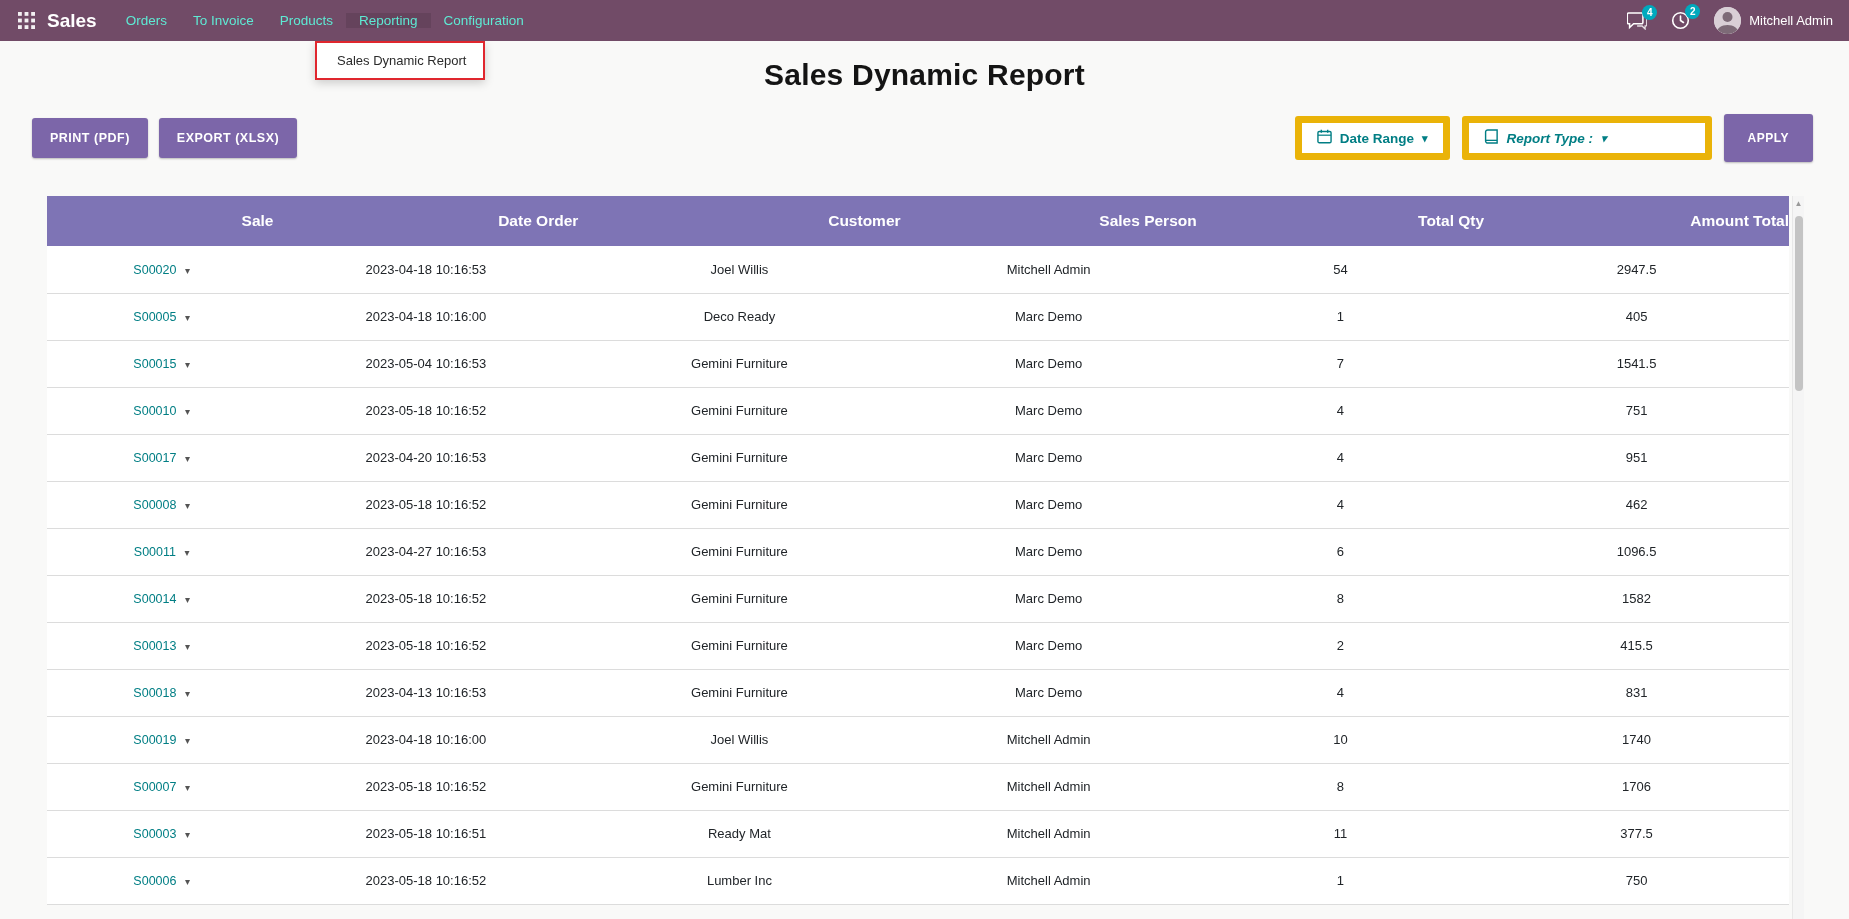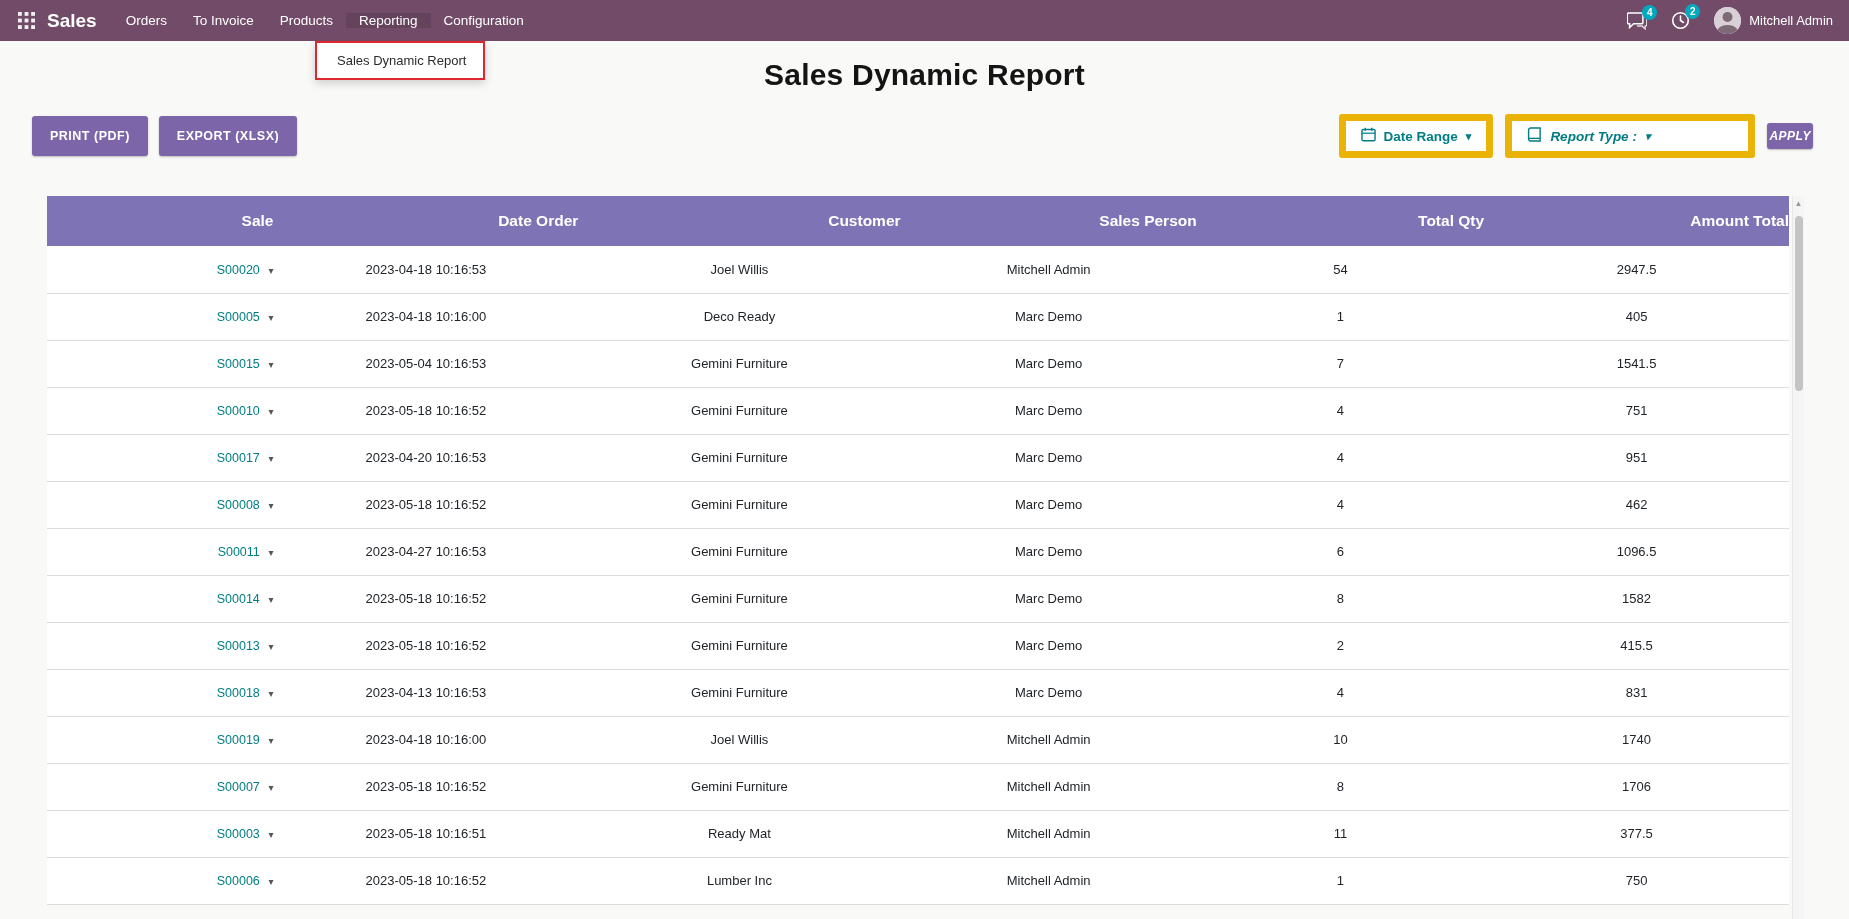--- a/index.html
+++ b/index.html
@@ -17,21 +17,21 @@
     background: #714B67; color: #fff;
     display: flex; align-items: stretch; padding: 0 16px 0 14px;
     z-index: 20;
   }
   .nav-left { display: flex; align-items: center; }
   .apps-btn { display: flex; align-items: center; justify-content: center; width: 24px; height: 100%; cursor: pointer; }
   .brand { font-size: 19px; font-weight: 700; margin: 0 16px 0 9px; display: flex; align-items: center; cursor: pointer; }
   .nav-menu { display: flex; align-items: stretch; }
   .nav-item {
     display: flex; align-items: center; padding: 0 13px;
-    font-size: 13.5px; color: #ffffff; text-decoration: none; cursor: pointer; white-space: nowrap;
+    font-size: 13.5px; color: #5eead4; text-decoration: none; cursor: pointer; white-space: nowrap;
   }
   .nav-item.active { background: rgba(0,0,0,0.10); }
   .spacer { flex: 1; }
   .systray { display: flex; align-items: center; gap: 24px; }
   .tray-item { position: relative; display: flex; align-items: center; cursor: pointer; }
   .badge {
     position: absolute; top: -7px; right: -10px;
     background: #00A9BD; color: #fff; font-size: 10px; font-weight: 700;
     min-width: 15px; height: 15px; border-radius: 8px;
     display: flex; align-items: center; justify-content: center; padding: 0 3px;
@@ -71,36 +71,36 @@
     box-shadow: 0 1px 2px rgba(0,0,0,0.25);
   }
   .controls { display: flex; align-items: center; gap: 12px; }
   .control-box {
     background: #fff; border: 7px solid #eab308; border-radius: 3px;
     height: 44px; display: flex; align-items: center; padding: 0 15px; gap: 8px;
     color: #017E84; font-size: 13.5px; font-weight: 700; cursor: pointer; white-space: nowrap;
   }
   .control-box.wide { width: 250px; justify-content: flex-start; font-style: italic; }
   .caret { font-size: 11px; line-height: 1; }
-  .btn.apply { height: 26px; padding: 0 2px; font-size: 12px; font-style: italic; }
+  .btn.apply { height: 48px; padding: 0 24px; font-size: 12px; }
 
   
   .report-table {
     position: absolute; left: 47px; top: 196px; width: 1742px;
     border-collapse: collapse; background: #fff; table-layout: fixed;
   }
   .report-table th {
     background: #7E74B5; color: #fff; height: 50px;
     font-size: 15.5px; font-weight: 700; text-align: right;
   }
   .report-table td {
     height: 47px; font-size: 13px; color: #212529; text-align: center;
     border-bottom: 1px solid #dcdcdc; background: #fff; white-space: nowrap;
   }
-  .report-table td.col-sale { text-align: right; padding-left: 3px; margin-left: 8px; }
+  .report-table td.col-sale { text-align: center; padding-left: 3px; margin-left: 8px; }
   .sale-link { color: #017E84; text-decoration: none; cursor: pointer; font-size: 12.5px; }
   .row-caret { color: #555; font-size: 10px; margin-left: 5px; cursor: pointer; }
 
   
   .scrollbar {
     position: absolute; left: 1792px; top: 196px; bottom: 0; width: 12px;
     background: #f5f5f5; border-left: 1px solid #e8e8e8; z-index: 5;
   }
   .scroll-arrow { position: absolute; top: 3px; left: 0; width: 100%; text-align: center; font-size: 8px; color: #999; }
   .scroll-thumb {

